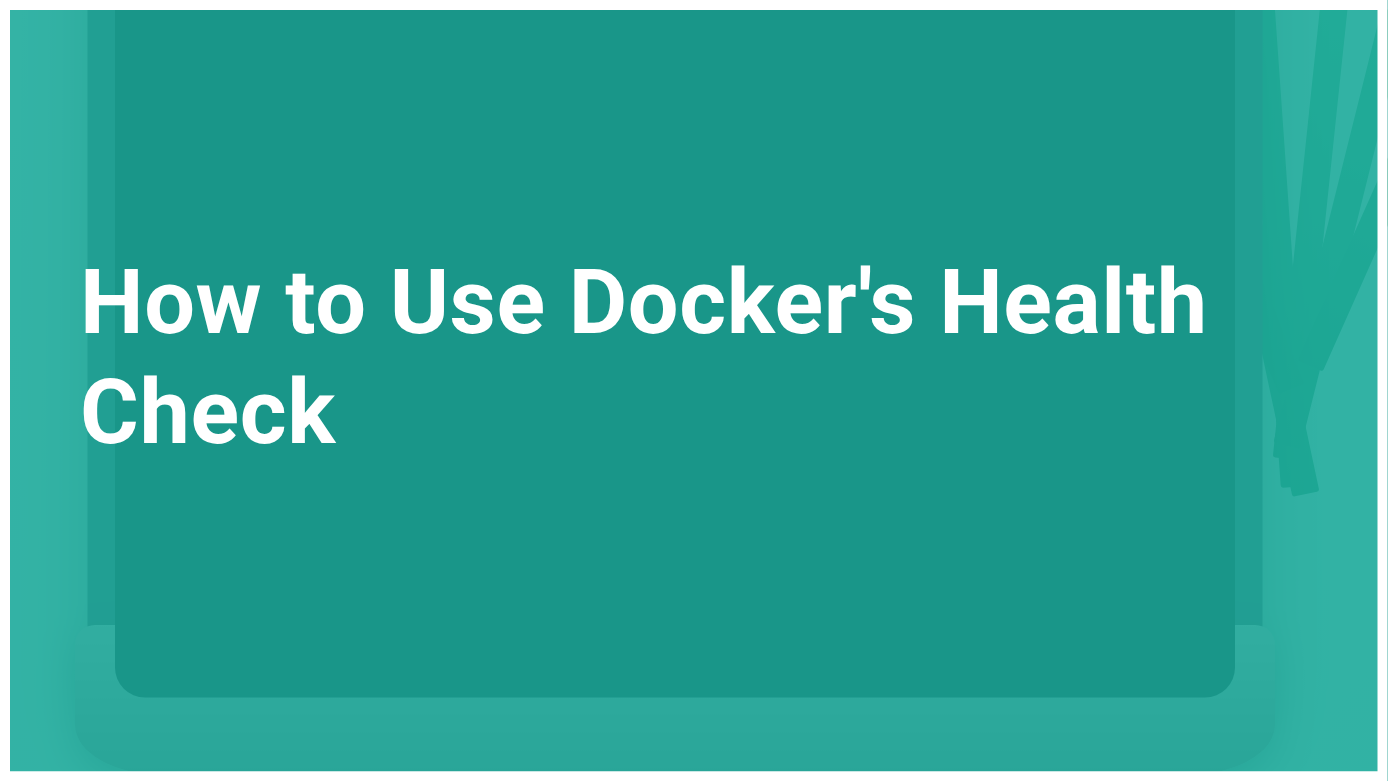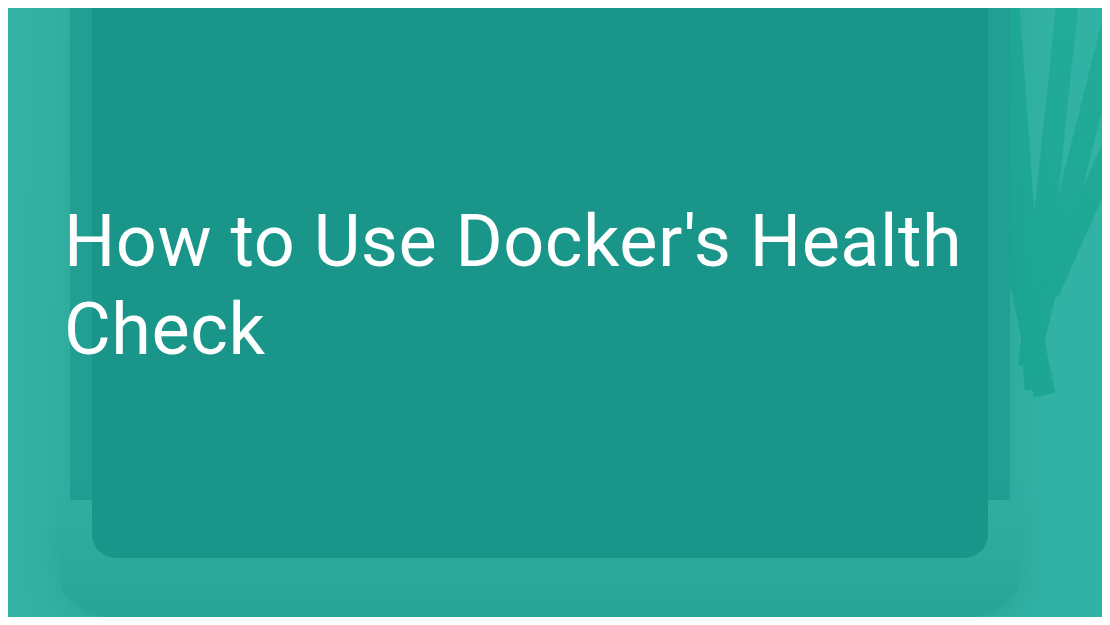--- a/index.html
+++ b/index.html
@@ -137,21 +137,21 @@
       border: 8px solid #ffffff;
       pointer-events: none;
     }
 
     .title {
       position: absolute;
       left: 64px;
       right: 40px;
       top: 198px;
       color: #ffffff;
-      font-weight: 400;
+      font-weight: 700;
       font-size: 72px;
       line-height: 1.22;
       letter-spacing: 0.5px;
     }
   </style>
 </head>
 <body>
 
 <div class="scene">
   <div class="plant">

